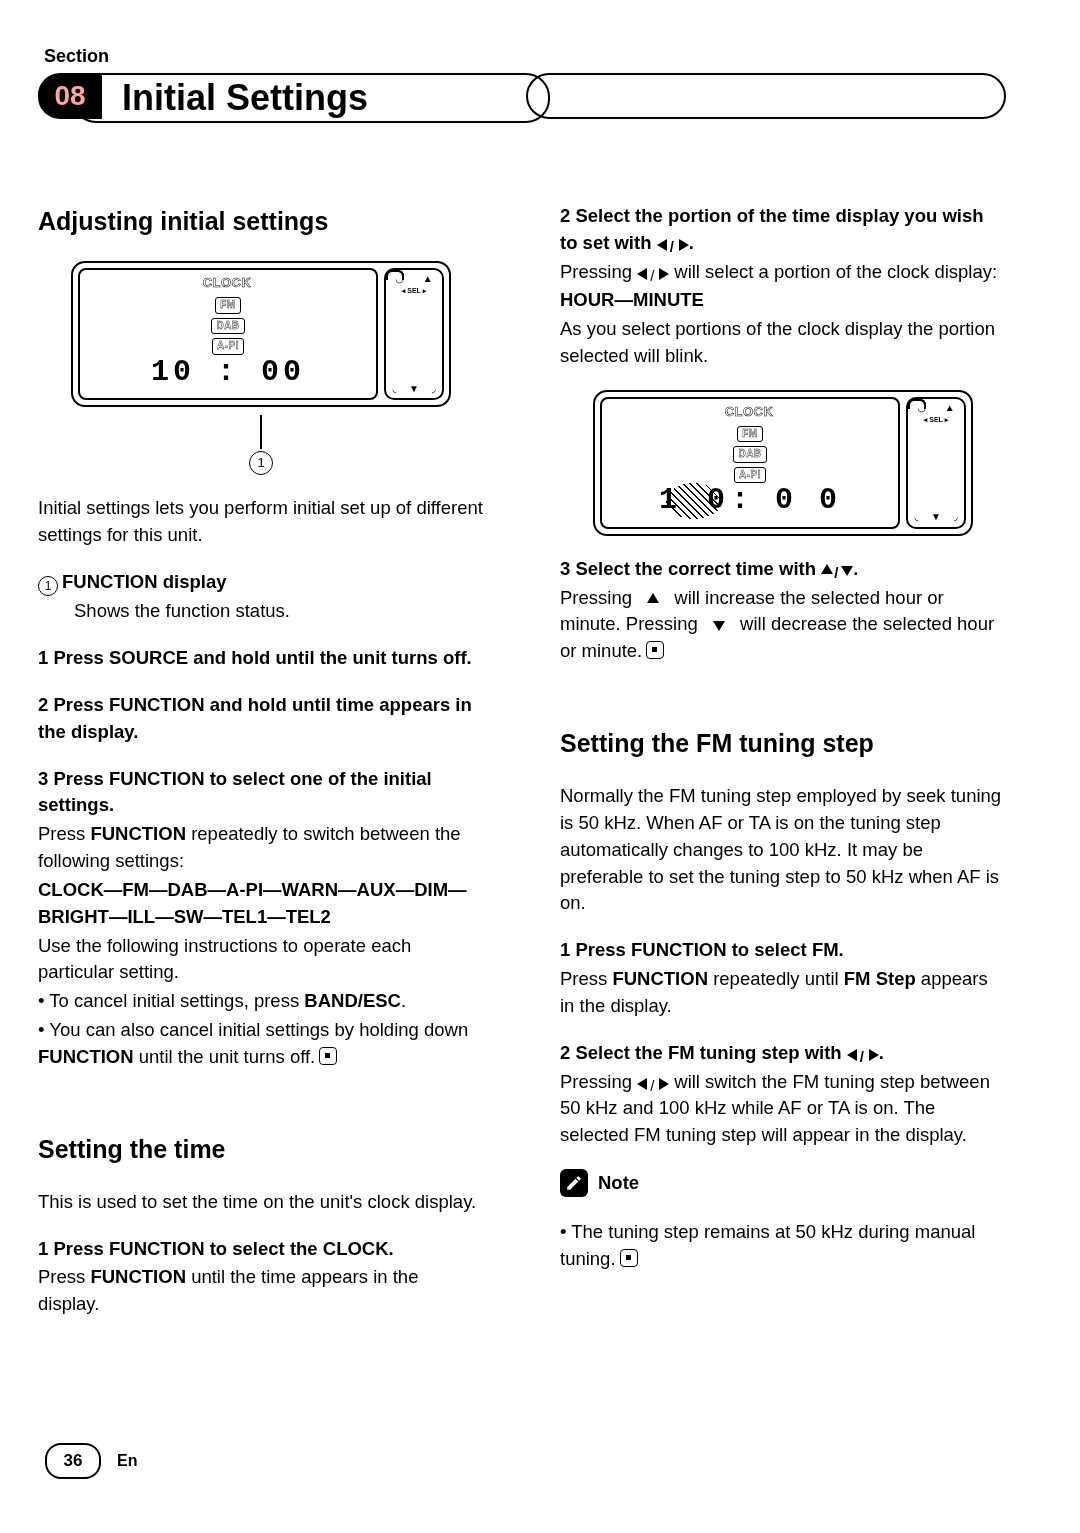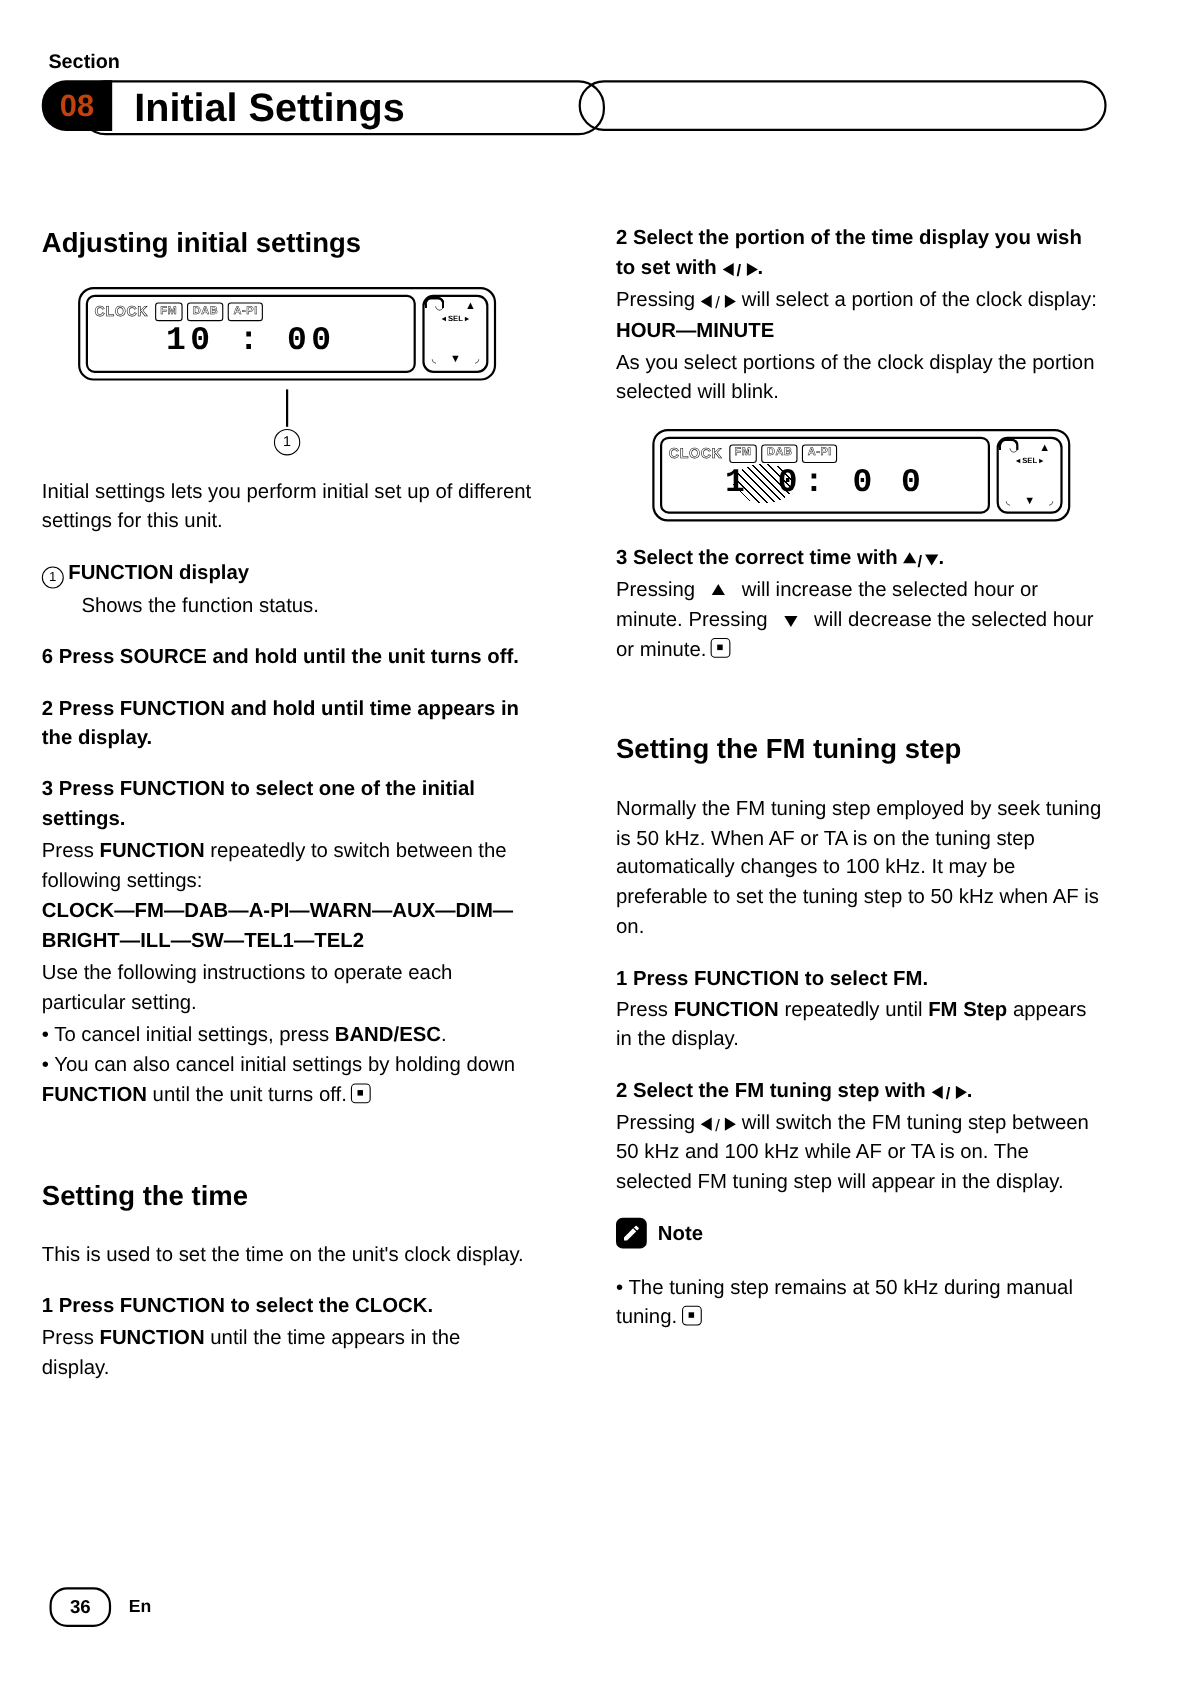--- a/index.html
+++ b/index.html
@@ -25,21 +25,21 @@
   .header-row {
     position: relative;
     display: flex;
     align-items: flex-start;
     margin-bottom: 80px;
   }
   .tab-08 {
     width: 64px;
     height: 46px;
     background: #000;
-    color: #c2410c;
+    color: #fca5a5;
     font-size: 28px;
     font-weight: bold;
     display: flex;
     align-items: center;
     justify-content: center;
     border-top-left-radius: 22px;
     border-bottom-left-radius: 22px;
     position: relative;
     z-index: 2;
   }
@@ -99,20 +99,21 @@
   .display-main {
     flex: 1;
     border: 2px solid #000;
     border-radius: 8px;
     padding: 4px 6px;
   }
   .tags {
     display: flex;
     gap: 4px;
     align-items: center;
+    flex-direction: column;
   }
   .tag-clock {
     font-weight: bold;
     letter-spacing: 0.5px;
     font-size: 13px;
     padding-right: 2px;
     -webkit-text-stroke: 0.5px #000;
     color: #fff;
   }
   .tag {
@@ -373,21 +374,21 @@
       <div class="callout-line"></div>
       <div class="callout-num">1</div>
 
       <p class="block">Initial settings lets you perform initial set up of different settings for this unit.</p>
 
       <div class="block">
         <p><span class="circled">1</span><span class="b">FUNCTION display</span></p>
         <p style="margin-left:36px">Shows the function status.</p>
       </div>
 
-      <p class="b block">6   Press SOURCE and hold until the unit turns off.</p>
+      <p class="b block">1   Press SOURCE and hold until the unit turns off.</p>
       <p class="b block">2   Press FUNCTION and hold until time appears in the display.</p>
 
       <div class="block">
         <p class="b">3   Press FUNCTION to select one of the initial settings.</p>
         <p><span>Press </span><span class="b">FUNCTION</span><span> repeatedly to switch between the following settings:</span></p>
         <p class="b">CLOCK—FM—DAB—A-PI—WARN—AUX—DIM—BRIGHT—ILL—SW—TEL1—TEL2</p>
         <p>Use the following instructions to operate each particular setting.</p>
         <p><span>• To cancel initial settings, press </span><span class="b">BAND/ESC</span><span>.</span></p>
         <p><span>• You can also cancel initial settings by holding down </span><span class="b">FUNCTION</span><span> until the unit turns off.</span><span class="end-mark"></span></p>
       </div>

